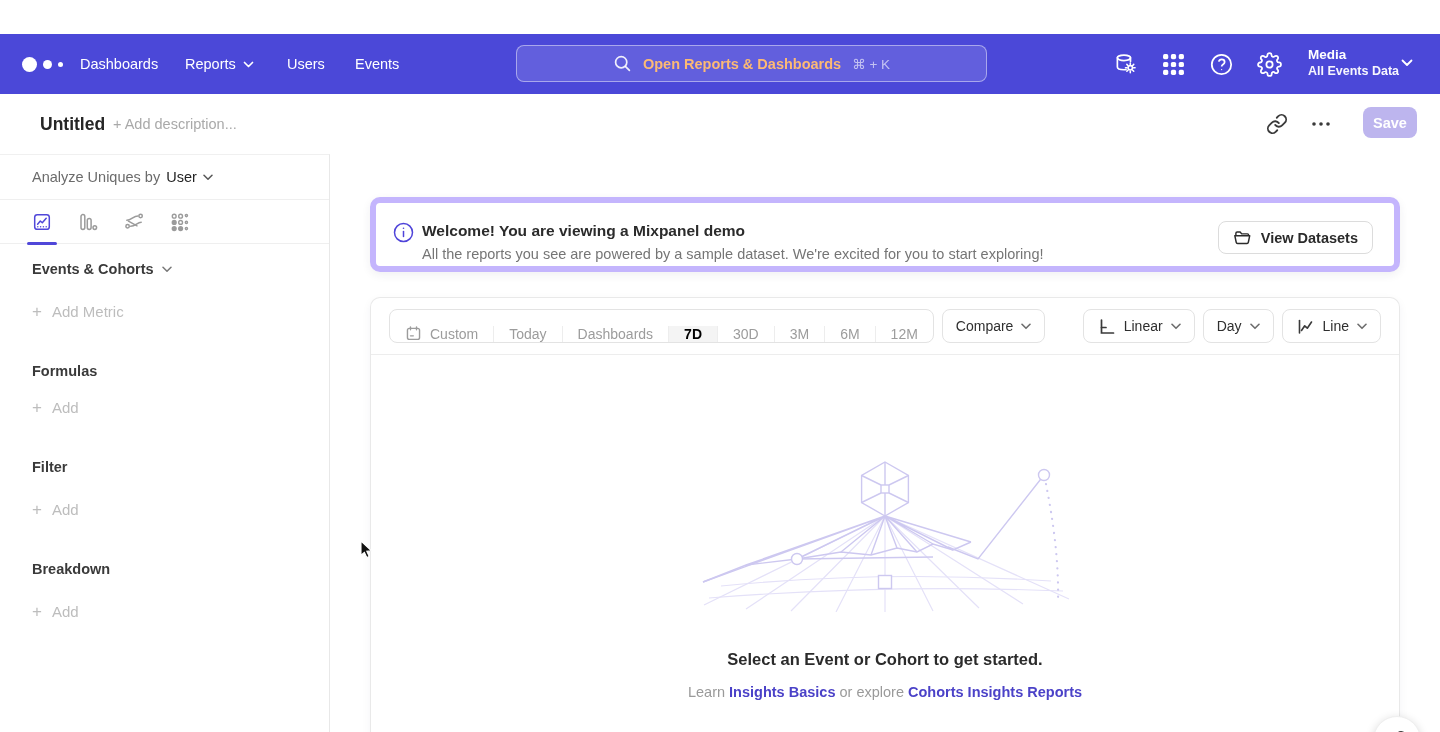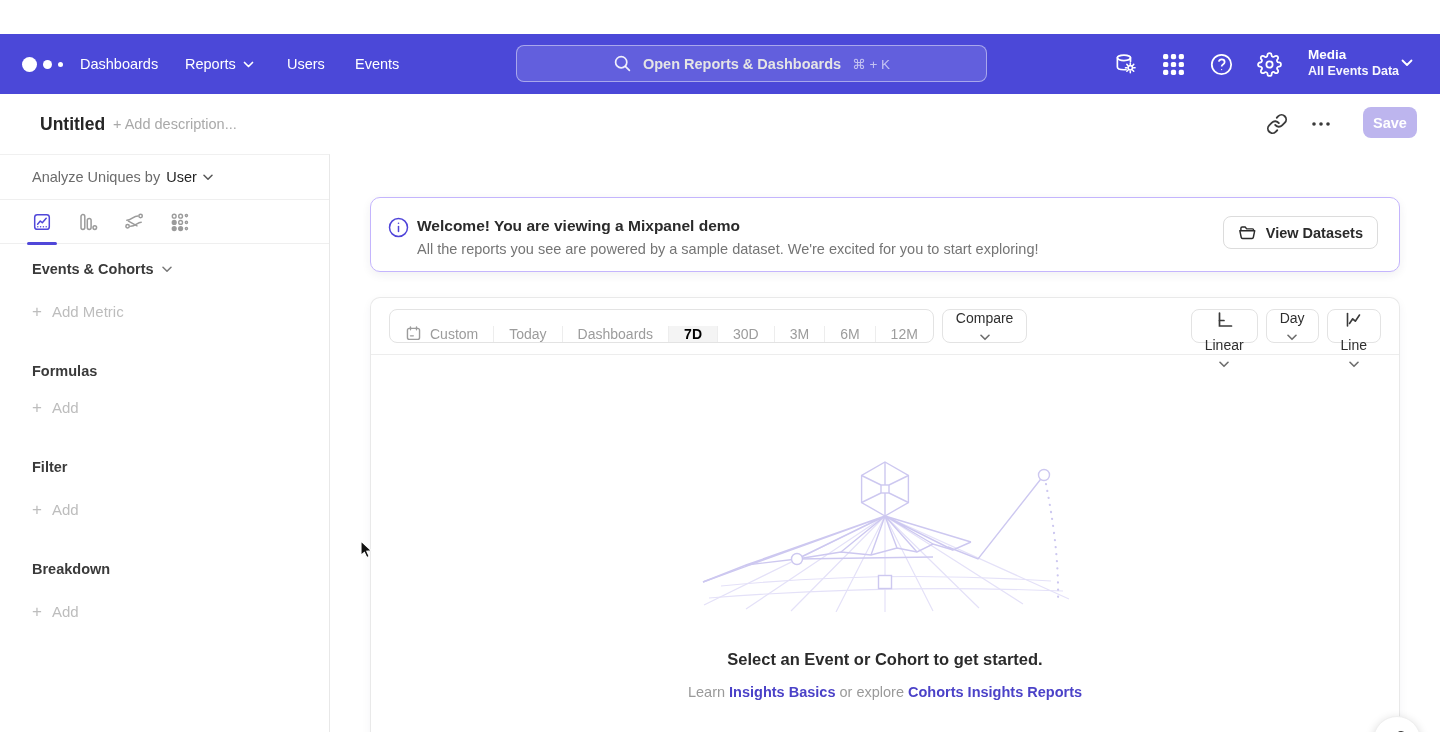--- a/index.html
+++ b/index.html
@@ -13,21 +13,21 @@
   .logo i{display:block;border-radius:50%;background:#fff;}
   .logo i:nth-child(1){width:15px;height:15px;}
   .logo i:nth-child(2){width:9px;height:9px;}
   .logo i:nth-child(3){width:5px;height:5px;}
   .nav-item{position:absolute;top:0;height:60px;display:flex;align-items:center;gap:7px;
             font-size:14.5px;font-weight:500;color:#fff;cursor:pointer;}
   .chev{display:inline-block;}
   .searchbar{position:absolute;left:516px;top:11px;width:471px;height:37px;border-radius:8px;
              background:rgba(255,255,255,.13);border:1px solid rgba(255,255,255,.45);
              display:flex;align-items:center;justify-content:center;gap:11px;cursor:text;}
-  .searchbar .ph{font-size:14.5px;font-weight:600;color:#e5e5e5;}
+  .searchbar .ph{font-size:14.5px;font-weight:600;color:#fdba74;}
   .searchbar .kbd{font-size:13.5px;color:rgba(255,255,255,.62);}
   .nav-icon{position:absolute;top:17px;width:26px;height:26px;color:#fff;cursor:pointer;
             display:flex;align-items:center;justify-content:center;}
   .project{position:absolute;left:1308px;top:12px;cursor:pointer;}
   .project .pname{font-size:13.5px;font-weight:700;line-height:17px;}
   .project .pscope{font-size:12.5px;font-weight:600;line-height:16px;color:rgba(255,255,255,.95);}
   .project-chev{position:absolute;left:1401px;top:25px;color:#fff;cursor:pointer;}
 
   
   .header{position:absolute;top:60px;left:0;width:100%;height:60px;background:#fff;}
@@ -56,38 +56,38 @@
   .sb-add{position:absolute;left:32px;font-size:15px;color:#bdbdbd;display:flex;align-items:center;gap:10px;cursor:pointer;}
   .sb-add .plus{font-size:17px;line-height:15px;}
   .sidebar-footer{position:absolute;bottom:0;left:0;right:0;height:33px;border-top:1px solid #efefef;
                   display:flex;align-items:center;justify-content:space-between;padding:0 26px 0 20px;}
   .feedback{font-size:13px;color:#8e8e8e;cursor:pointer;}
   .collapse{color:#3a3a3a;cursor:pointer;display:flex;}
 
   
   .main{position:absolute;top:120px;left:330px;width:1110px;height:612px;background:#fff;}
   .banner{position:absolute;left:40px;top:43px;width:1030px;height:75px;background:#fff;
-          border:1px solid #c4b5fd;border-radius:10px;box-shadow:0 3px 10px rgba(40,40,70,.07);}
+          border:6px solid #c4b5fd;border-radius:10px;box-shadow:0 3px 10px rgba(40,40,70,.07);}
   .info-ic{position:absolute;left:17px;top:19px;color:#4f44d9;}
   .b-title{position:absolute;left:46px;top:19px;font-size:15.5px;font-weight:700;color:#2b2b2b;}
   .b-sub{position:absolute;left:46px;top:43px;font-size:14.5px;color:#757575;}
   .view-btn{position:absolute;right:21px;top:18px;height:33px;padding:0 14px;border:1px solid #dcdcdc;
             border-radius:8px;background:#fff;display:flex;align-items:center;gap:9px;
             font-size:14.5px;font-weight:600;color:#2b2b2b;cursor:pointer;font-family:inherit;}
 
   .chartcard{position:absolute;left:40px;top:143px;width:1030px;height:469px;background:#fff;
              border:1px solid #e9e9e9;border-bottom:none;border-radius:10px 10px 0 0;
              box-shadow:0 3px 10px rgba(40,40,70,.05);}
   .controls{height:57px;border-bottom:1px solid #ededed;display:flex;align-items:center;padding:0 18px;gap:8px;}
   .seg{display:flex;align-items:flex-end;height:34px;border:1px solid #e3e3e3;border-radius:8px;overflow:hidden;background:#fff;}
   .seg-item{display:flex;align-items:center;gap:8px;padding:0 15px;font-size:14px;color:#9c9c9c;cursor:pointer;white-space:nowrap;}
   .seg-item + .seg-item{border-left:1px solid #ededed;}
   .seg-item.sel{background:#f4f4f4;color:#000000;font-weight:600;}
   .ctl-btn{display:flex;align-items:center;gap:8px;height:34px;padding:0 13px;border:1px solid #e3e3e3;
-           border-radius:8px;background:#fff;font-size:14px;font-weight:500;color:#2f2f2f;cursor:pointer;font-family:inherit;flex-direction:column;}
+           border-radius:8px;background:#fff;font-size:14px;font-weight:500;color:#2f2f2f;cursor:pointer;font-family:inherit;}
   .ctl-btn .chev{color:#6d6d6d;}
   .ctl-btn .cicon{color:#3a3a3a;}
   .spacer{flex:1;}
   .illus{position:absolute;left:330px;top:162px;width:370px;height:152px;}
   .empty-title{position:absolute;top:352px;left:0;width:100%;text-align:center;
                font-size:16.5px;font-weight:700;color:#2b2b2b;}
   .empty-sub{position:absolute;top:386px;left:0;width:100%;text-align:center;font-size:14.5px;color:#9a9a9a;}
   .empty-sub a{color:#4b42c8;font-weight:600;text-decoration:none;cursor:pointer;}
   .bottomsheet{position:absolute;bottom:0;left:5px;right:5px;height:10px;background:#f2f2f2;border-radius:12px 12px 0 0;}
 

